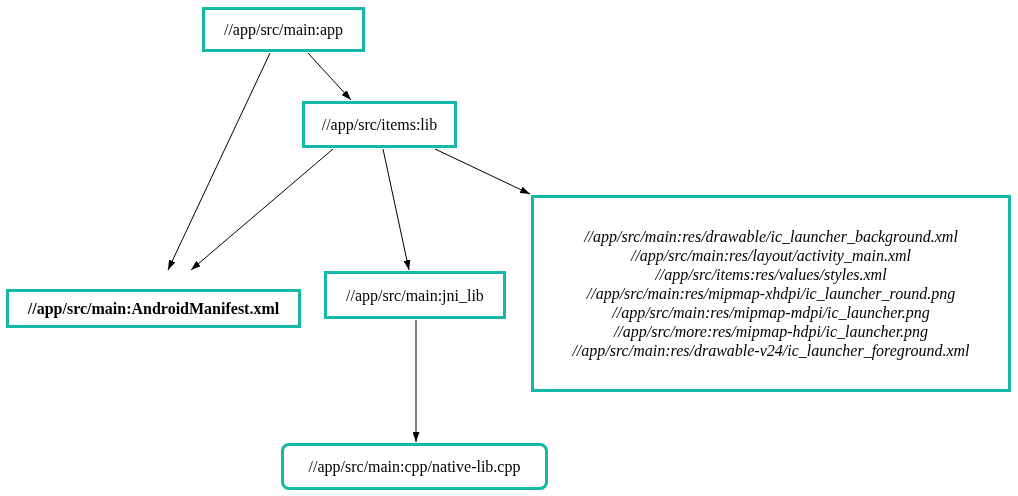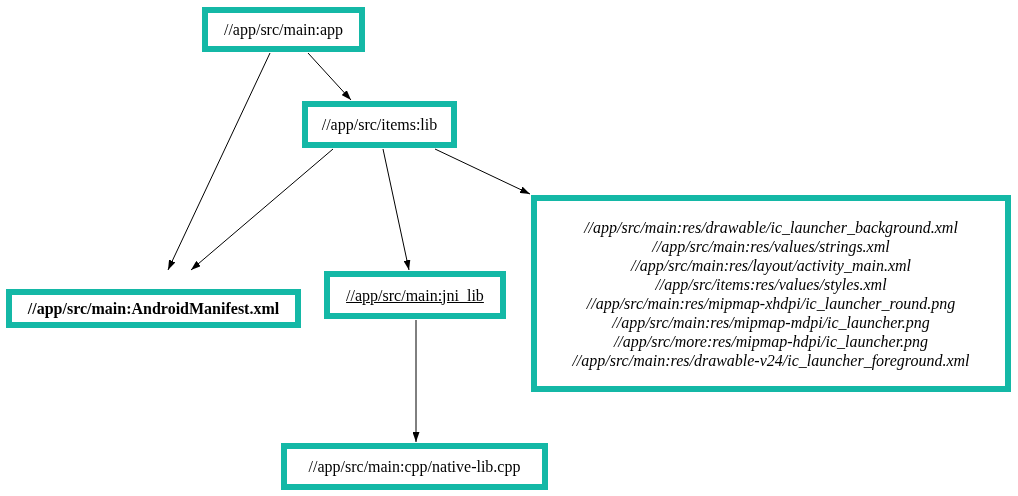--- a/index.html
+++ b/index.html
@@ -19,43 +19,43 @@
   #edge-layer {
     position: absolute;
     left: 0;
     top: 0;
     width: 1018px;
     height: 496px;
   }
   .node {
     position: absolute;
     box-sizing: border-box;
-    border: 6px solid #14b8a6;
+    border: 3px solid #14b8a6;
     background: #ffffff;
     display: flex;
     align-items: center;
     justify-content: center;
     text-align: center;
     font-size: 16px;
     line-height: 19px;
     white-space: nowrap;
   }
   .node-lines {
     display: block;
   }
   .node-lines span {
     display: block;
   }
   
   #node-app        { left: 202px; top: 7px;   width: 163px; height: 45px; }
   #node-lib        { left: 302px; top: 101px; width: 155px; height: 47px; }
   #node-manifest   { left: 6px;   top: 289px; width: 295px; height: 39px; font-weight: bold; }
-  #node-jni-lib    { left: 324px; top: 271px; width: 182px; height: 48px; text-decoration: underline; }
+  #node-jni-lib    { left: 324px; top: 271px; width: 182px; height: 48px; }
   #node-res-group  { left: 531px; top: 195px; width: 480px; height: 197px; font-style: italic; }
-  #node-native-lib { left: 281px; top: 443px; width: 267px; height: 47px; }
+  #node-native-lib { left: 281px; top: 443px; width: 267px; height: 47px; border-radius: 8px; }
 </style>
 </head>
 <body>
 
 <div id="canvas">
 
   <svg id="edge-layer" viewBox="0 0 1018 496" xmlns="http://www.w3.org/2000/svg">
     <defs>
       <marker id="arrow" viewBox="0 0 10 7" refX="10" refY="3.5" markerWidth="10" markerHeight="7" markerUnits="userSpaceOnUse" orient="auto">
         <path d="M0,0 L10,3.5 L0,7 Z" fill="#000000"></path>
@@ -81,21 +81,20 @@
     <span>//app/src/main:AndroidManifest.xml</span>
   </div>
 
   <div class="node" id="node-jni-lib">
     <span>//app/src/main:jni_lib</span>
   </div>
 
   <div class="node" id="node-res-group">
     <span class="node-lines">
       <span>//app/src/main:res/drawable/ic_launcher_background.xml</span>
-      <span>//app/src/main:res/values/strings.xml</span>
       <span>//app/src/main:res/layout/activity_main.xml</span>
       <span>//app/src/items:res/values/styles.xml</span>
       <span>//app/src/main:res/mipmap-xhdpi/ic_launcher_round.png</span>
       <span>//app/src/main:res/mipmap-mdpi/ic_launcher.png</span>
       <span>//app/src/more:res/mipmap-hdpi/ic_launcher.png</span>
       <span>//app/src/main:res/drawable-v24/ic_launcher_foreground.xml</span>
     </span>
   </div>
 
   <div class="node" id="node-native-lib">

